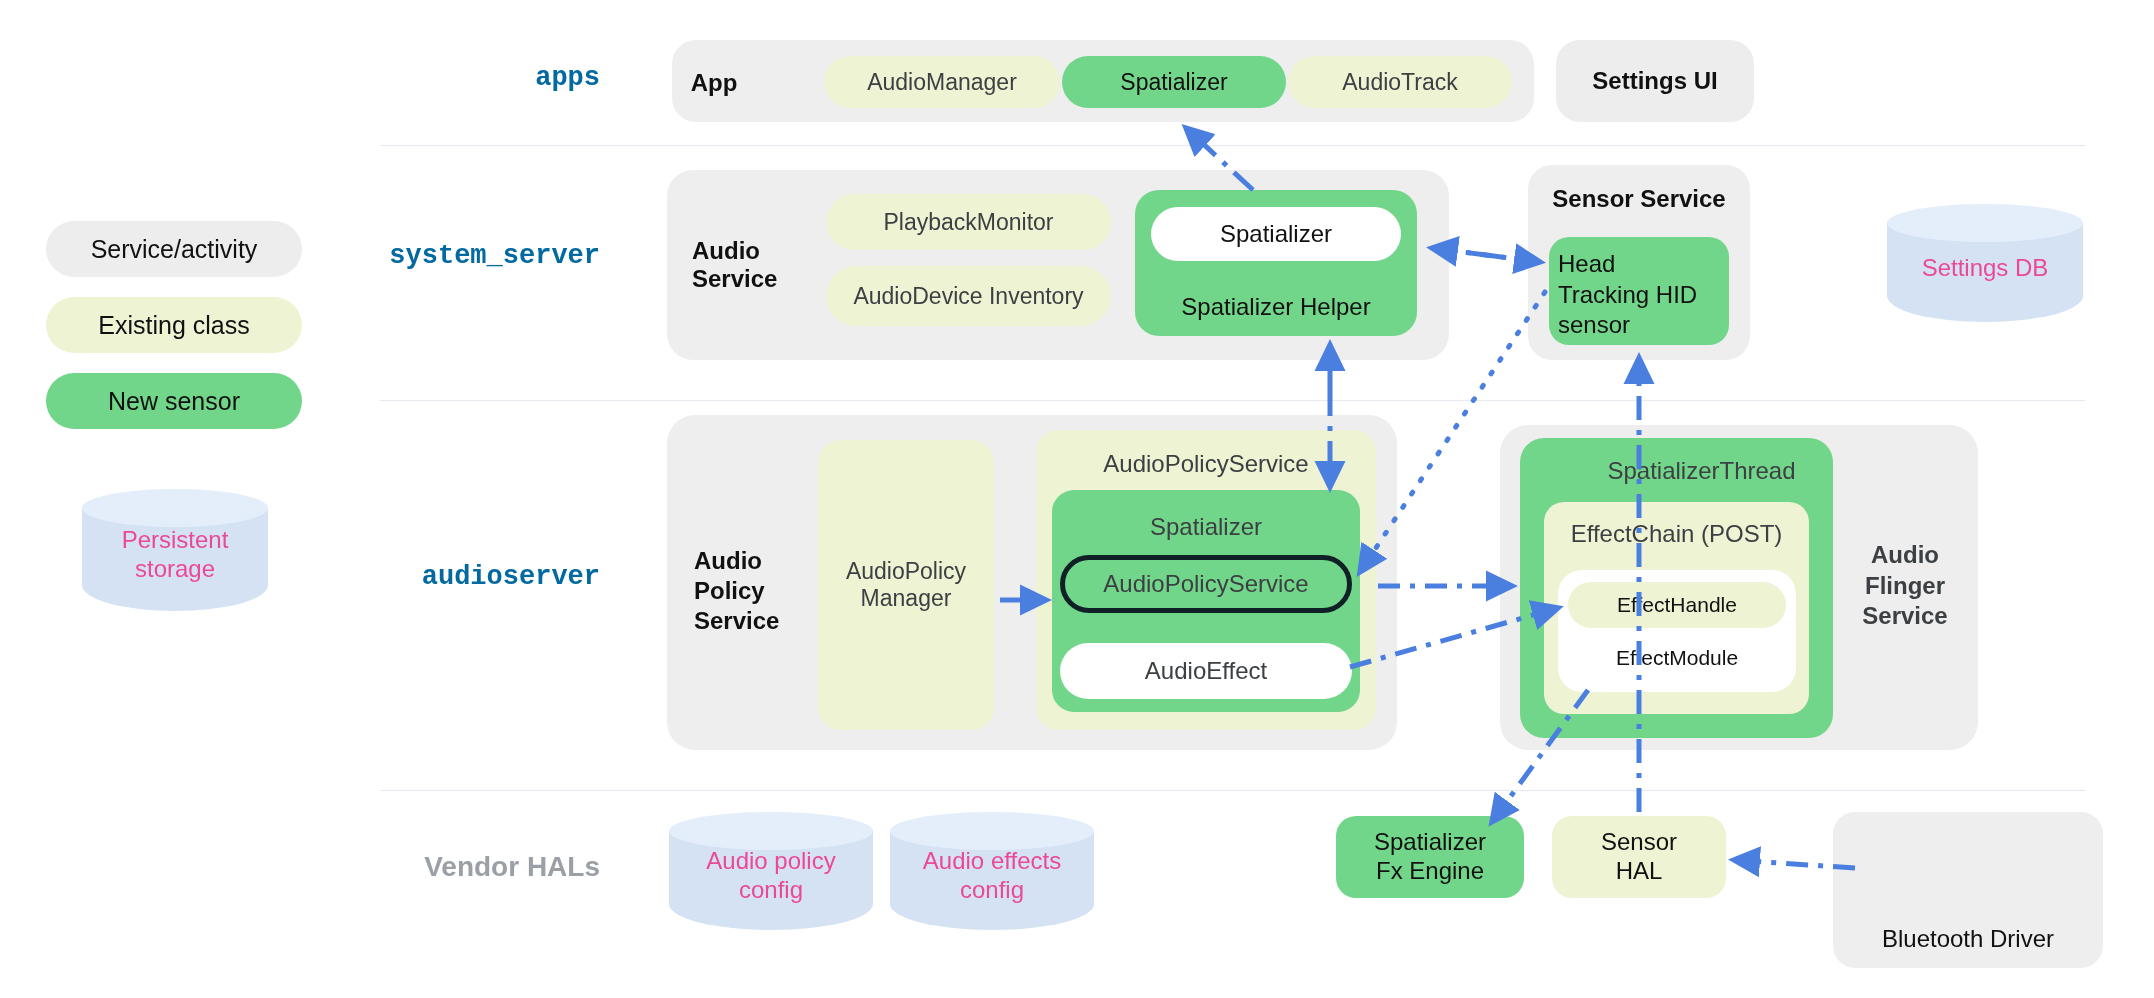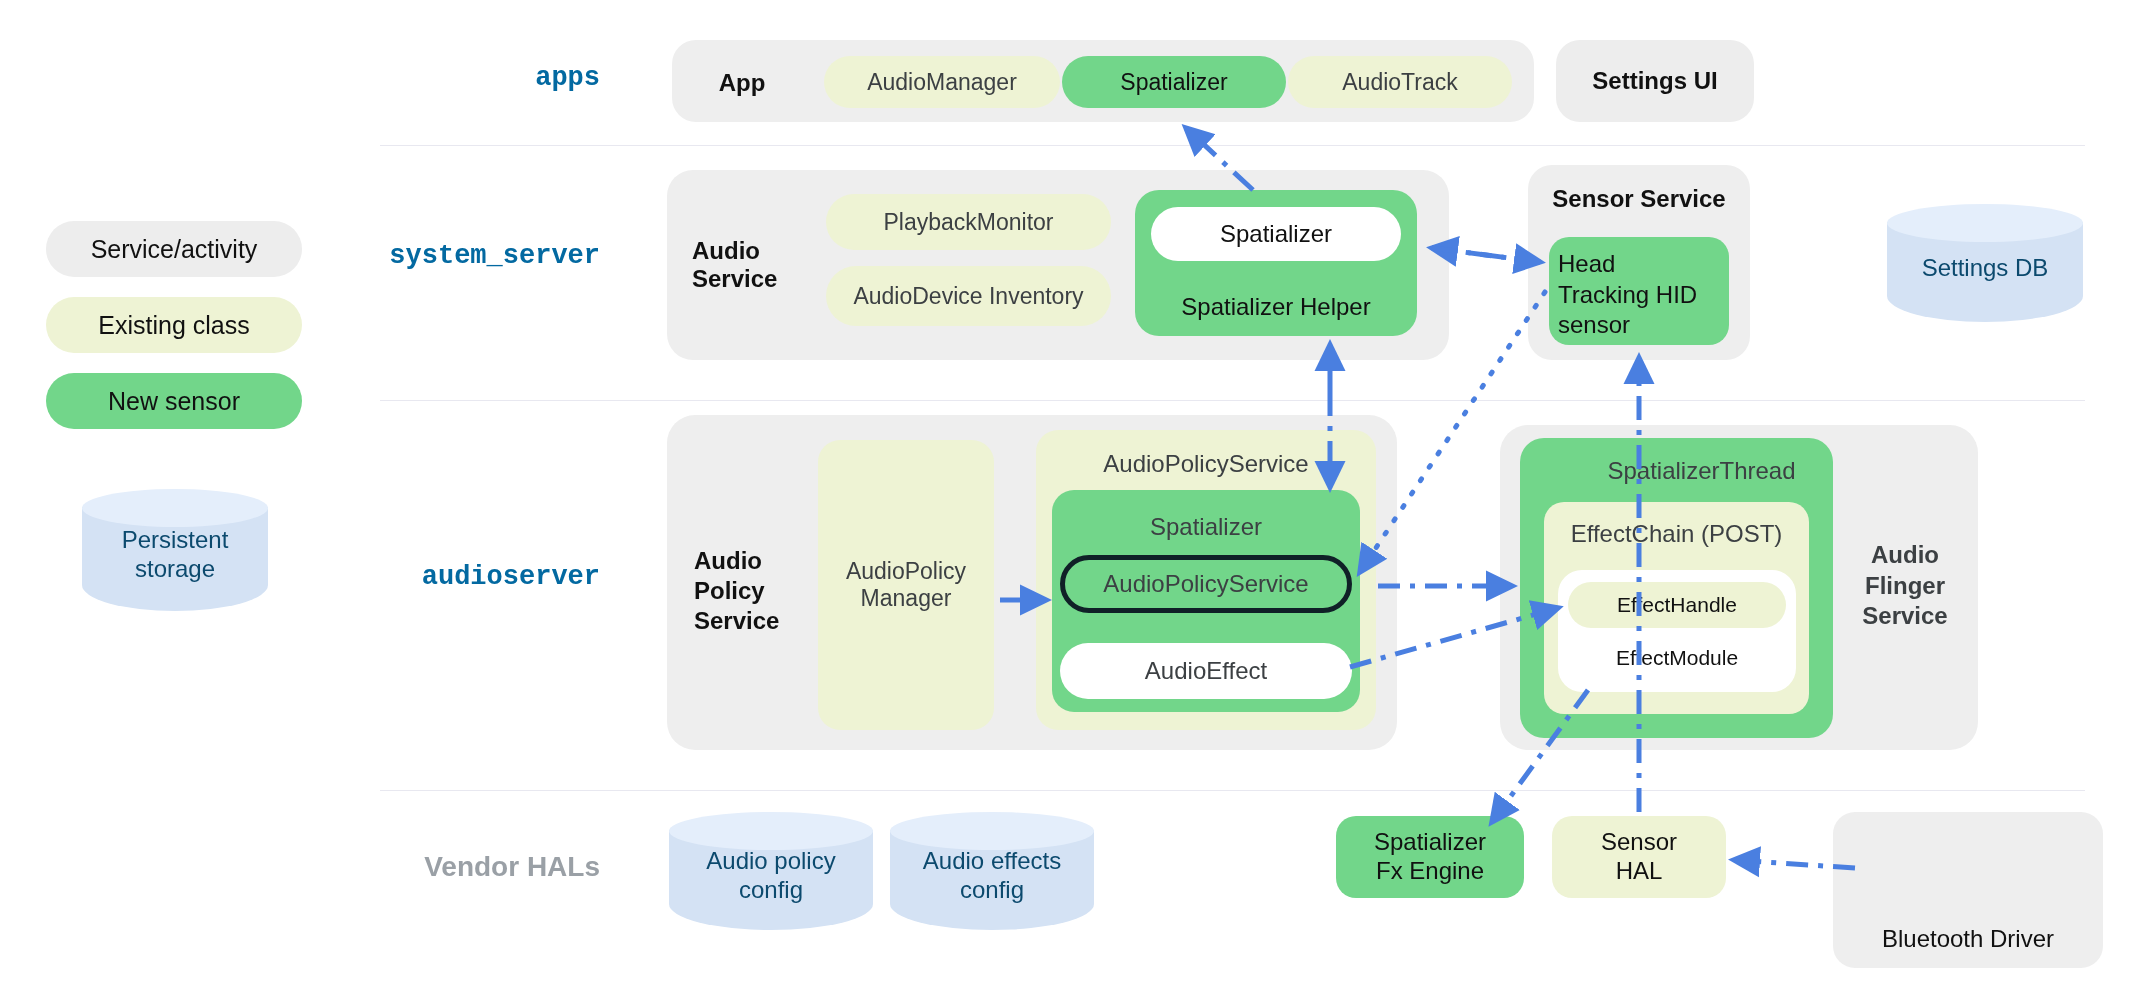--- a/index.html
+++ b/index.html
@@ -146,21 +146,21 @@
   }
   .cyl .top {
     position: absolute; left: 0; right: 0; top: 0; height: 38px;
     background: #e4eefb;
     border-radius: 50% / 50%;
   }
   .cyl .cyltxt {
     position: absolute; left: 0; right: 0; top: 0; bottom: 0;
     display: flex; align-items: center; justify-content: center;
     text-align: center; line-height: 1.2;
-    color: #0c4a6e; font-size: 24px; white-space: pre-line;
+    color: #ec4899; font-size: 24px; white-space: pre-line;
     padding-top: 10px; box-sizing: border-box;
   }
 
   svg.edges { position: absolute; left:0; top:0; width: 2154px; height: 998px; pointer-events: none; }
 </style>
 </head>
 <body>
 
 <div id="canvas">
 
@@ -184,21 +184,21 @@
     <div class="cyltxt">Persistent
 storage</div>
   </div>
 
   <div class="lane-label" style="left:350px; top:63px; width:250px;">apps</div>
   <div class="lane-label" style="left:230px; top:241px; width:370px;">system_server</div>
   <div class="lane-label" style="left:230px; top:562px; width:370px;">audioserver</div>
   <div class="lane-label sans" style="left:230px; top:851px; width:370px;">Vendor HALs</div>
 
   <div class="grey-box" style="left:672px; top:40px; width:862px; height:82px; border-radius:24px;"></div>
-  <div class="lbl bold t23 dark-txt" style="left:676px; top:69px; width:132px;">App</div>
+  <div class="lbl bold t23 dark-txt" style="left:648px; top:69px; width:132px;">App</div>
 
   <div class="yellow-pill t22 grey-txt" style="left:824px; top:56px; width:236px; height:52px;">
     <span>AudioManager</span>
   </div>
   <div class="green-pill t22 dark-txt" style="left:1062px; top:56px; width:224px; height:52px;">
     <span>Spatializer</span>
   </div>
   <div class="yellow-pill t22 grey-txt" style="left:1288px; top:56px; width:224px; height:52px;">
     <span>AudioTrack</span>
   </div>

